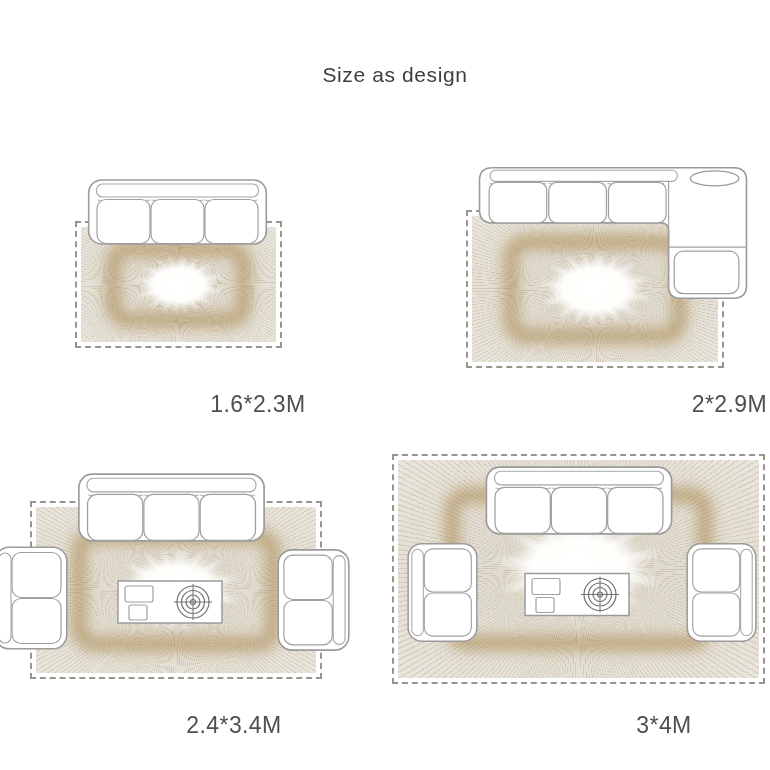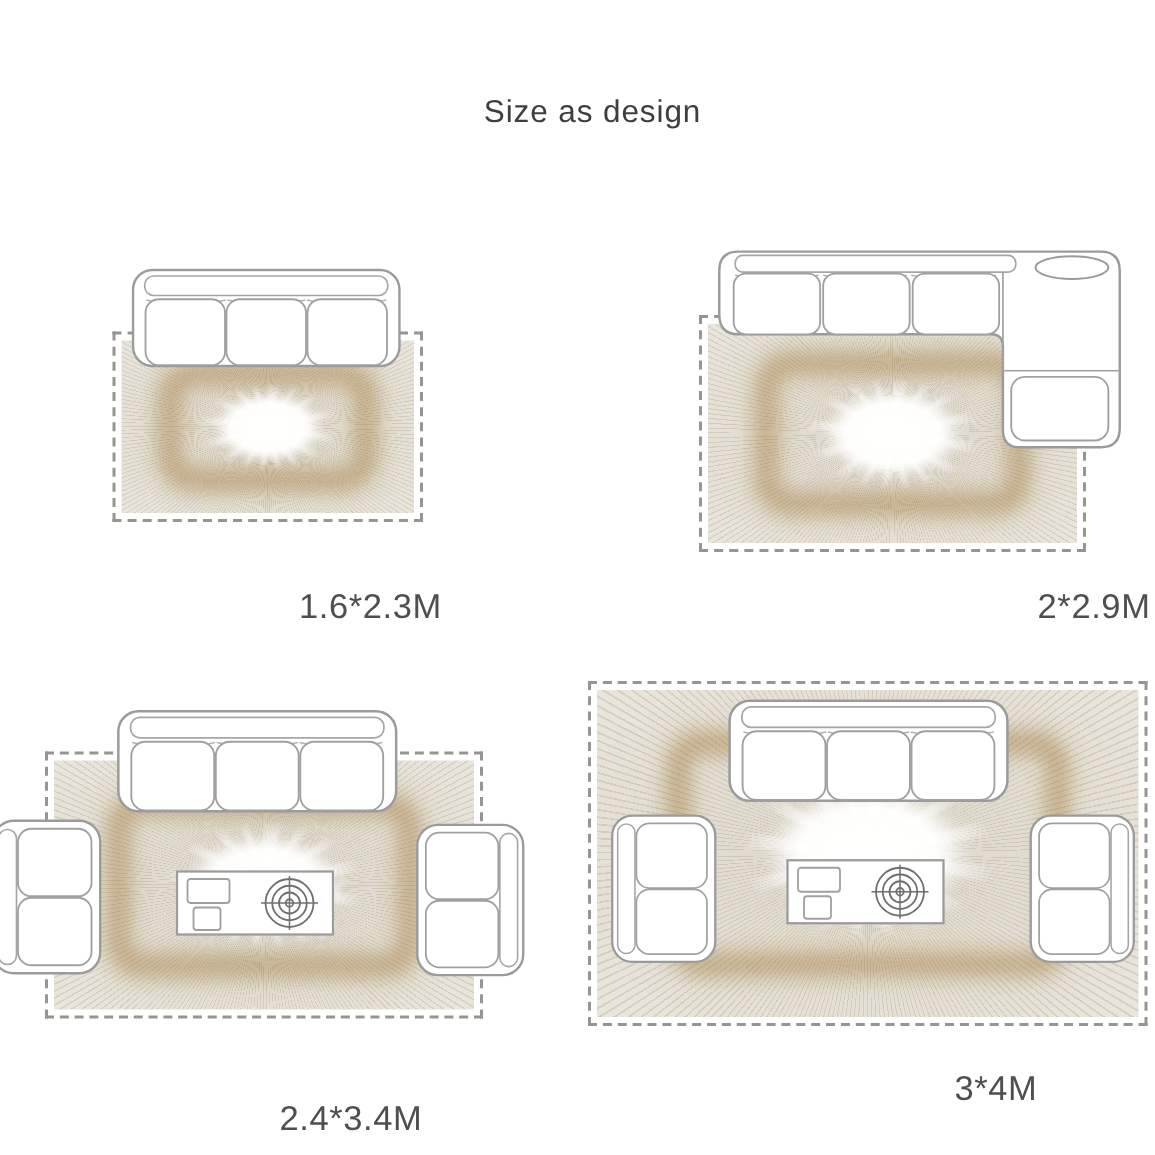--- a/index.html
+++ b/index.html
@@ -97,21 +97,21 @@
     <div class="rug" style="left:75px; top:221px; width:207px; height:127px;">
       <div class="rug-fill">
         <div class="rug-ring"></div>
         <div class="rug-lines"></div>
         <div class="rug-center"></div>
       </div>
     </div>
     <svg class="furn" style="left:87px; top:177px; width:181px; height:70px;">
         <use href="#sym-sofa"></use>
       </svg>
-    <div class="size-label tc" style="left:157px; top:391px; width:180px;text-align:center;">1.6*2.3M</div>
+    <div class="size-label tc" style="left:168px; top:391px; width:180px;text-align:center;">1.6*2.3M</div>
   </div>
 
   
   <div class="diagram">
     <div class="rug" style="left:466px; top:210px; width:258px; height:158px;">
       <div class="rug-fill">
         <div class="rug-ring"></div>
         <div class="rug-lines"></div>
         <div class="rug-center"></div>
       </div>
@@ -136,21 +136,21 @@
       </svg>
     <svg class="furn" style="left:-7px; top:546px; width:76px; height:104px;">
         <use href="#sym-loveseat"></use>
       </svg>
     <svg class="furn mirror" style="left:277px; top:547px; width:73px; height:106px;">
         <use href="#sym-loveseat"></use>
       </svg>
     <svg class="furn" style="left:117px; top:580px; width:106px; height:44px;">
         <use href="#sym-table"></use>
       </svg>
-    <div class="size-label tc" style="left:139px; top:712px; width:190px;margin-top:20px;">2.4*3.4M</div>
+    <div class="size-label tc" style="left:139px; top:712px; width:190px;">2.4*3.4M</div>
   </div>
 
   
   <div class="diagram">
     <div class="rug" style="left:392px; top:454px; width:373px; height:230px;">
       <div class="rug-fill">
         <div class="rug-ring"></div>
         <div class="rug-lines"></div>
         <div class="rug-center"></div>
       </div>

